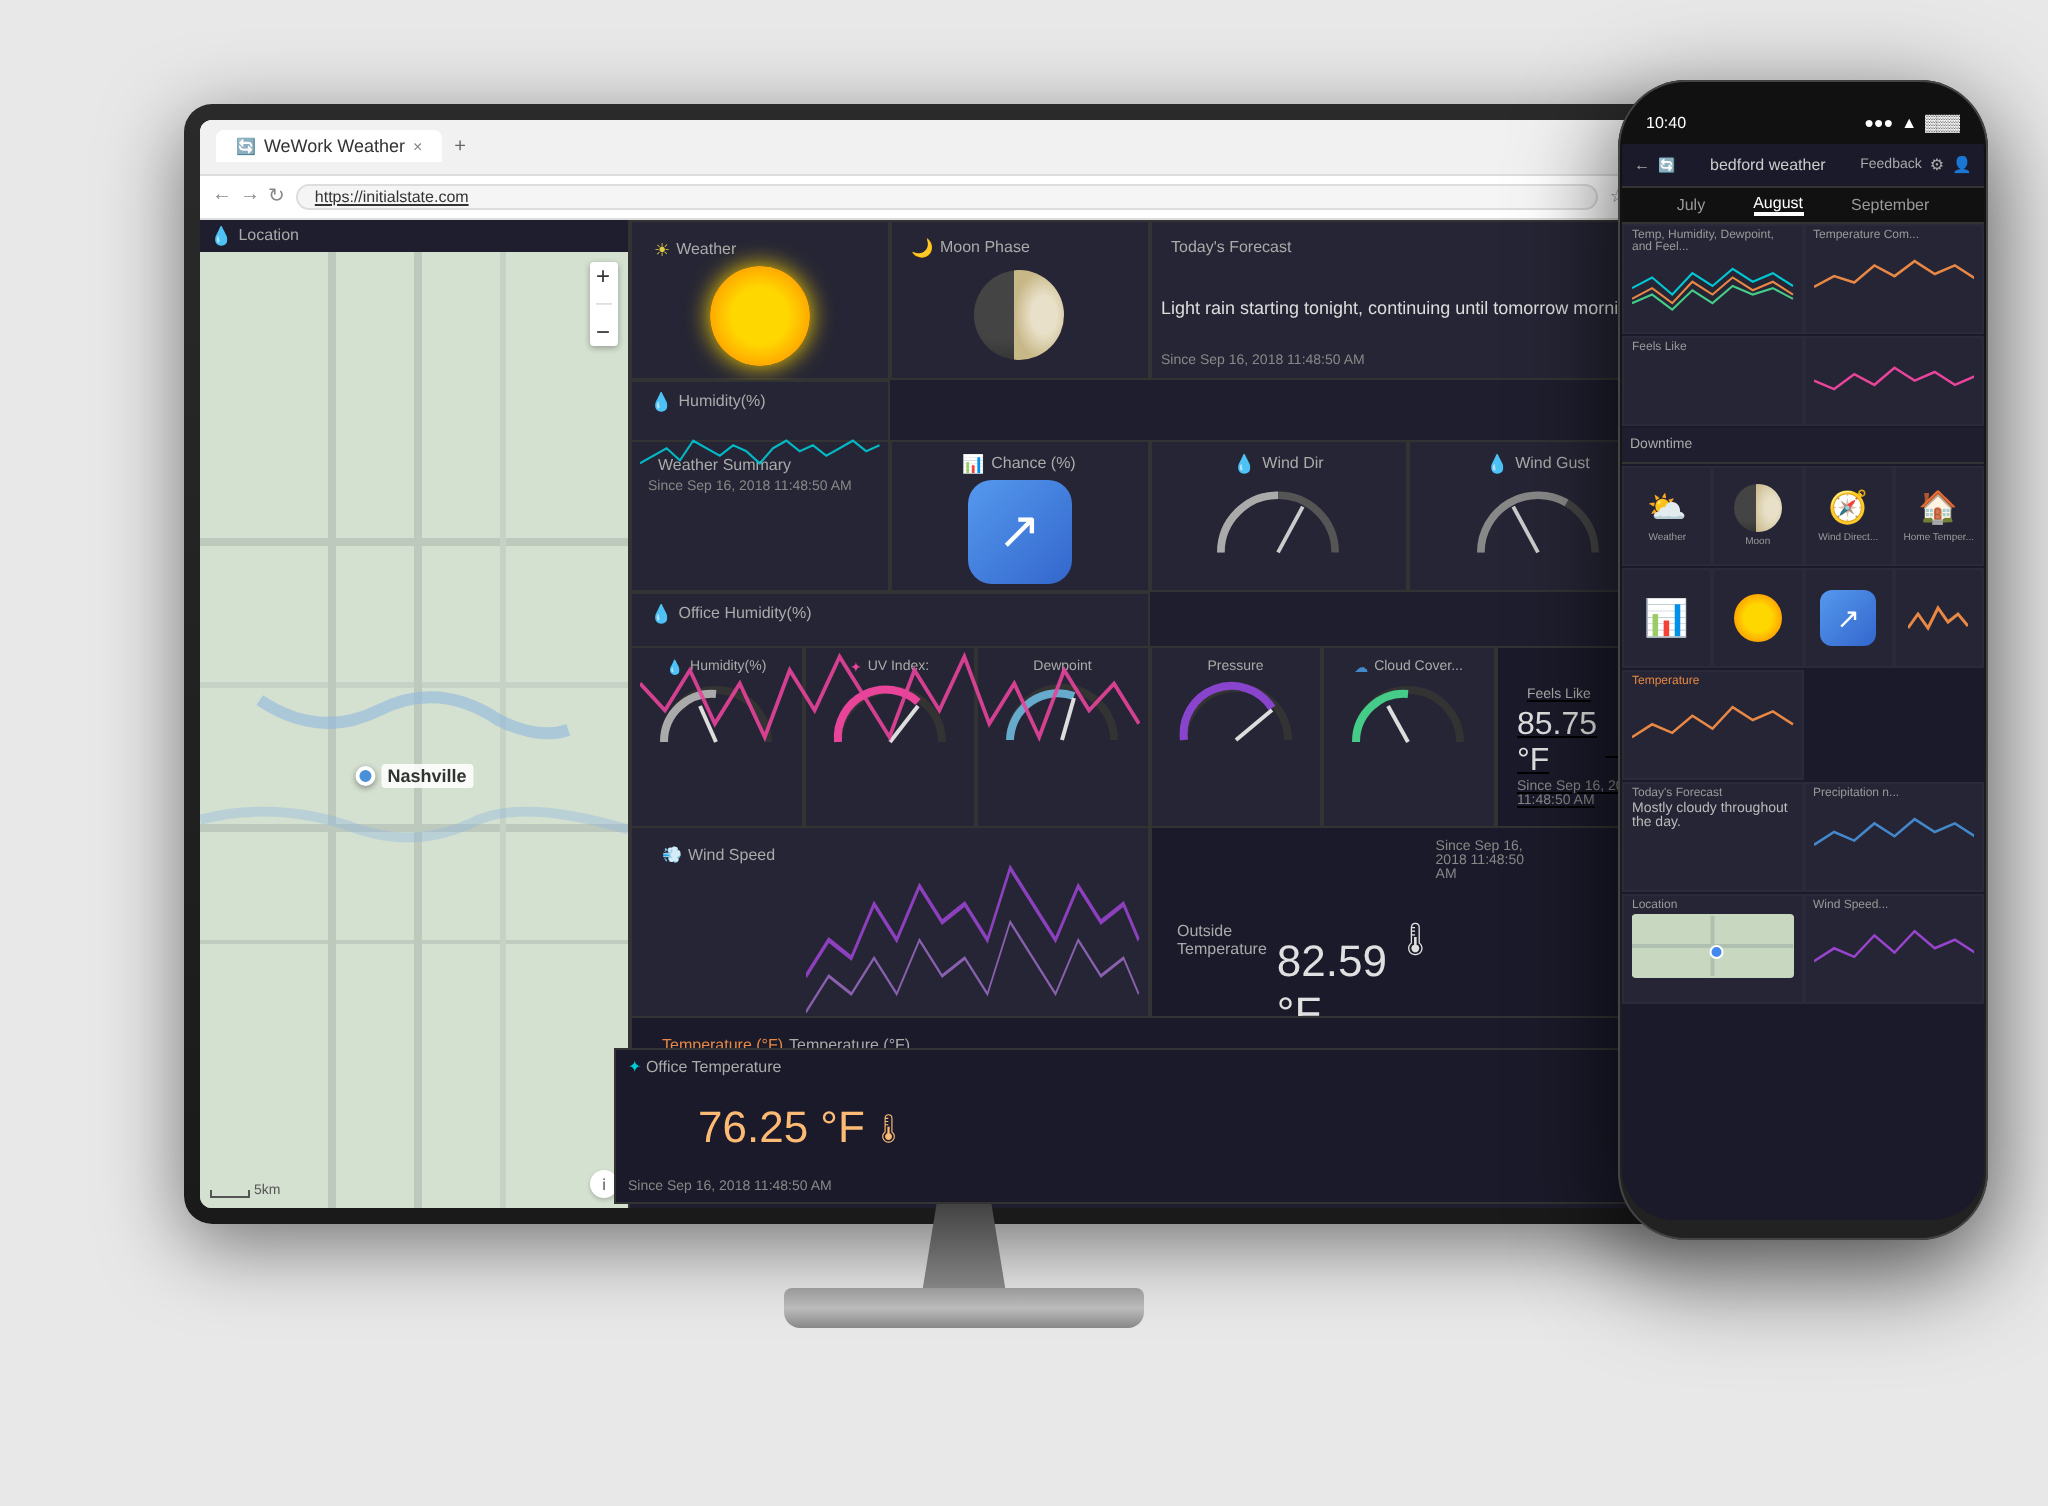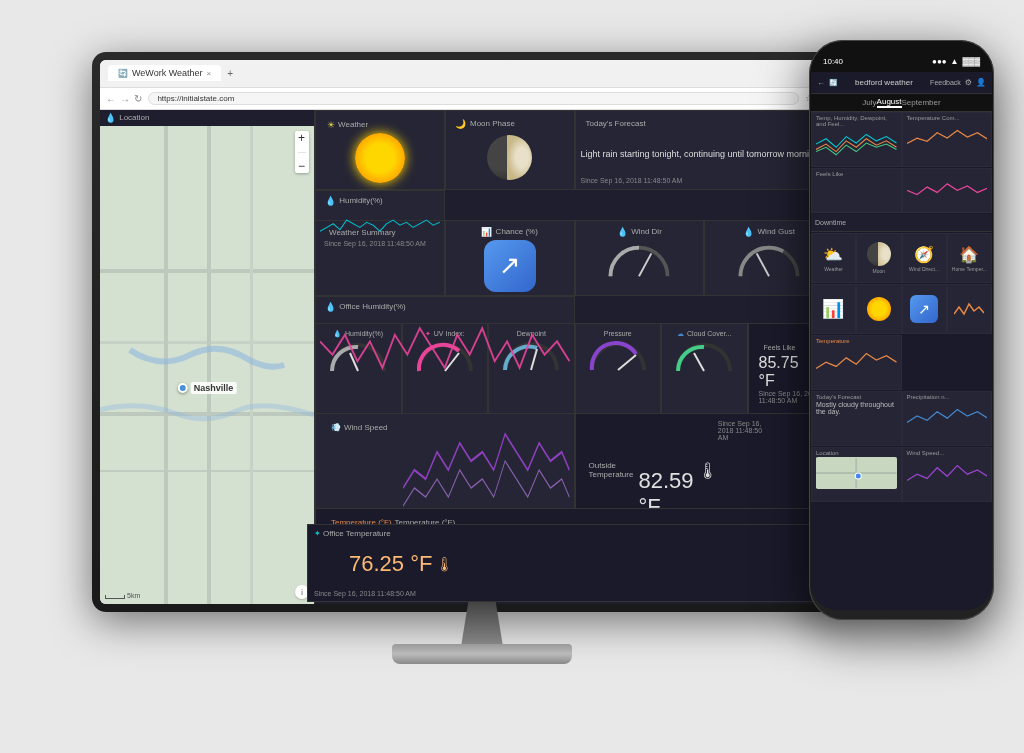--- a/index.html
+++ b/index.html
@@ -76,20 +76,21 @@
     }
     .nav-arrows { font-size: 10px; color: #888; display: flex; gap: 4px; }
     .url-bar {
       flex: 1;
       background: #f5f5f5;
       border: 1px solid #ddd;
       border-radius: 10px;
       font-size: 8px;
       color: #333;
       padding: 1px 8px;
+      text-decoration: underline;
     }
     .nav-icons { font-size: 9px; color: #888; display: flex; gap: 6px; }
 
     
     .dashboard {
       flex: 1;
       background: #1e1e2e;
       overflow: hidden;
       display: grid;
       grid-template-columns: 215px 1fr;
@@ -348,20 +349,21 @@
       align-items: center;
     }
 
     
     .big-val-tile {
       background: #1a1a2a;
       border: 1px solid #333;
       padding: 17px 10px;
       display: flex;
       flex-direction: column;
+      text-decoration: underline;
     }
     .big-value {
       font-size: 28px;
       color: #e0e0e0;
       font-weight: 300;
       flex: 1;
       display: flex;
       align-items: center;
     }
     .big-value .thermo {
@@ -472,21 +474,21 @@
       color: #ccc;
       flex: 1;
       text-align: center;
     }
     .phone-tab-bar {
       background: #111;
       height: 18px;
       display: flex;
       align-items: center;
       justify-content: center;
-      gap: 0;
+      gap: 24px;
       font-size: 8px;
       color: #999;
       border-bottom: 1px solid #333;
       flex-shrink: 0;
     }
     .phone-tab-bar .active-tab { color: #fff; border-bottom: 2px solid #fff; }
     .phone-content {
       flex: 1;
       overflow: hidden;
       display: flex;

